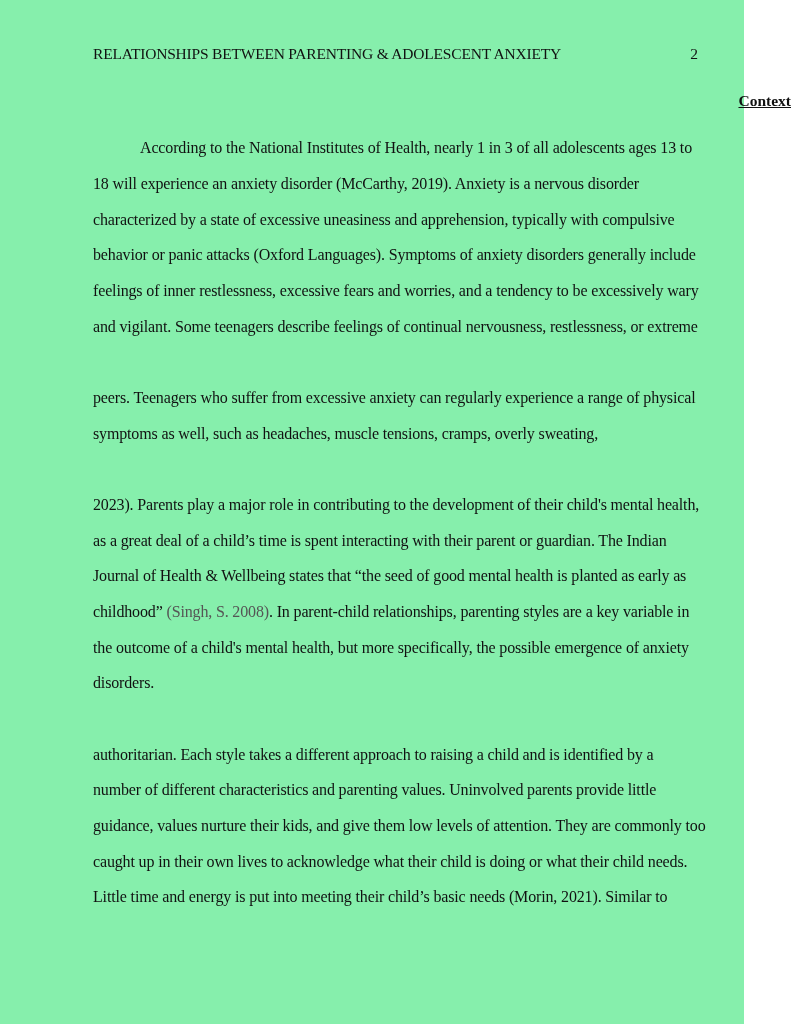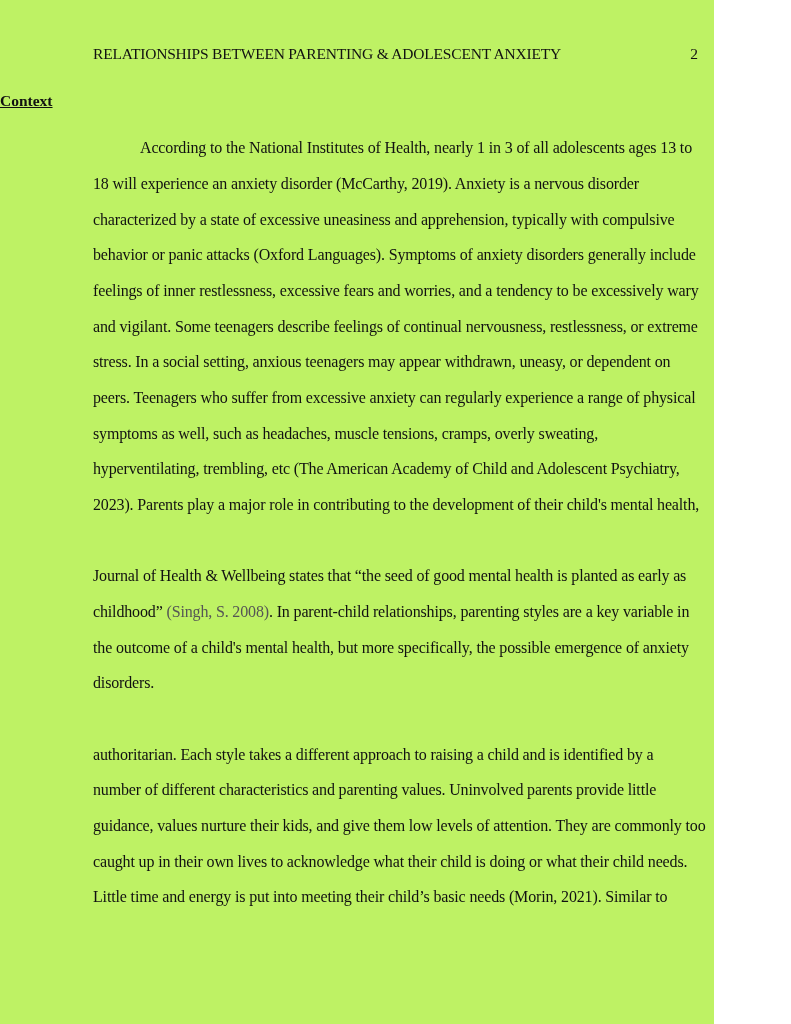--- a/index.html
+++ b/index.html
@@ -1,23 +1,23 @@
 <!DOCTYPE html>
 <html><head>
 <meta charset="utf-8">
 <style>
   html, body { margin: 0; padding: 0; background: #ffffff; }
   body { width: 791px; height: 1024px; position: relative; overflow: hidden;
          font-family: "Liberation Serif", "DejaVu Serif", serif; color: #111111; }
-  .page { position: absolute; left: 0; top: 0; width: 714px; height: 1024px; background: #bef264; }
+  .page { position: absolute; left: 0; top: 0; width: 714px; height: 1024px; background: #86efac; padding-left: 30px; }
   .header { position: absolute; top: 45px; left: 93px; width: 605px; height: 22px;
             font-size: 15.5px; }
   .header .running-head { position: absolute; left: 0; top: 0; letter-spacing: -0.2px; }
   .header .page-num { position: absolute; right: 0; top: 0; }
-  .heading { position: absolute; top: 92px; left: 0; width: 791px; text-align: left;
+  .heading { position: absolute; top: 92px; left: 0; width: 791px; text-align: right;
              font-weight: bold; text-decoration: underline; font-size: 15.5px; }
   .line { position: absolute; left: 93px; font-size: 16px; white-space: nowrap; letter-spacing: -0.15px; margin-top: 11px; }
   .indent { left: 140px; }
   .gray { color: #555555; }
 </style>
 </head>
 <body>
 
 <div class="page">
 
@@ -27,25 +27,24 @@
   </div>
 
   <div class="heading">Context</div>
 
   <div class="line indent" style="top:128px">According to the National Institutes of Health, nearly 1 in 3 of all adolescents ages 13 to</div>
   <div class="line" style="top:164px">18 will experience an anxiety disorder (McCarthy, 2019). Anxiety is a nervous disorder</div>
   <div class="line" style="top:235px">behavior or panic attacks (Oxford Languages). Symptoms of anxiety disorders generally include</div>
   <div class="line" style="top:200px">characterized by a state of excessive uneasiness and apprehension, typically with compulsive</div>
   <div class="line" style="top:307px">and vigilant. Some teenagers describe feelings of continual nervousness, restlessness, or extreme</div>
   <div class="line" style="top:271px">feelings of inner restlessness, excessive fears and worries, and a tendency to be excessively wary</div>
-  <div class="line" style="top:342px">stress. In a social setting, anxious teenagers may appear withdrawn, uneasy, or dependent on</div>
   <div class="line" style="top:378px">peers. Teenagers who suffer from excessive anxiety can regularly experience a range of physical</div>
   <div class="line" style="top:414px">symptoms as well, such as headaches, muscle tensions, cramps, overly sweating,</div>
-  <div class="line" style="top:449px">hyperventilating, trembling, etc (The American Academy of Child and Adolescent Psychiatry,</div>
   <div class="line" style="top:485px">2023). Parents play a major role in contributing to the development of their child's mental health,</div>
+  <div class="line" style="top:521px">as a great deal of a child’s time is spent interacting with their parent or guardian. The Indian</div>
   <div class="line" style="top:556px">Journal of Health &amp; Wellbeing states that “the seed of good mental health is planted as early as</div>
   <div class="line" style="top:592px">
     <span>childhood” </span><span class="gray">(Singh, S. 2008)</span><span>. In parent-child relationships, parenting styles are a key variable in</span>
   </div>
   <div class="line" style="top:628px">the outcome of a child's mental health, but more specifically, the possible emergence of anxiety</div>
   <div class="line" style="top:663px">disorders.</div>
 
   <div class="line" style="top:770px">number of different characteristics and parenting values. Uninvolved parents provide little</div>
   <div class="line" style="top:735px">authoritarian. Each style takes a different approach to raising a child and is identified by a</div>
   <div class="line" style="top:806px">guidance, values nurture their kids, and give them low levels of attention. They are commonly too</div>

